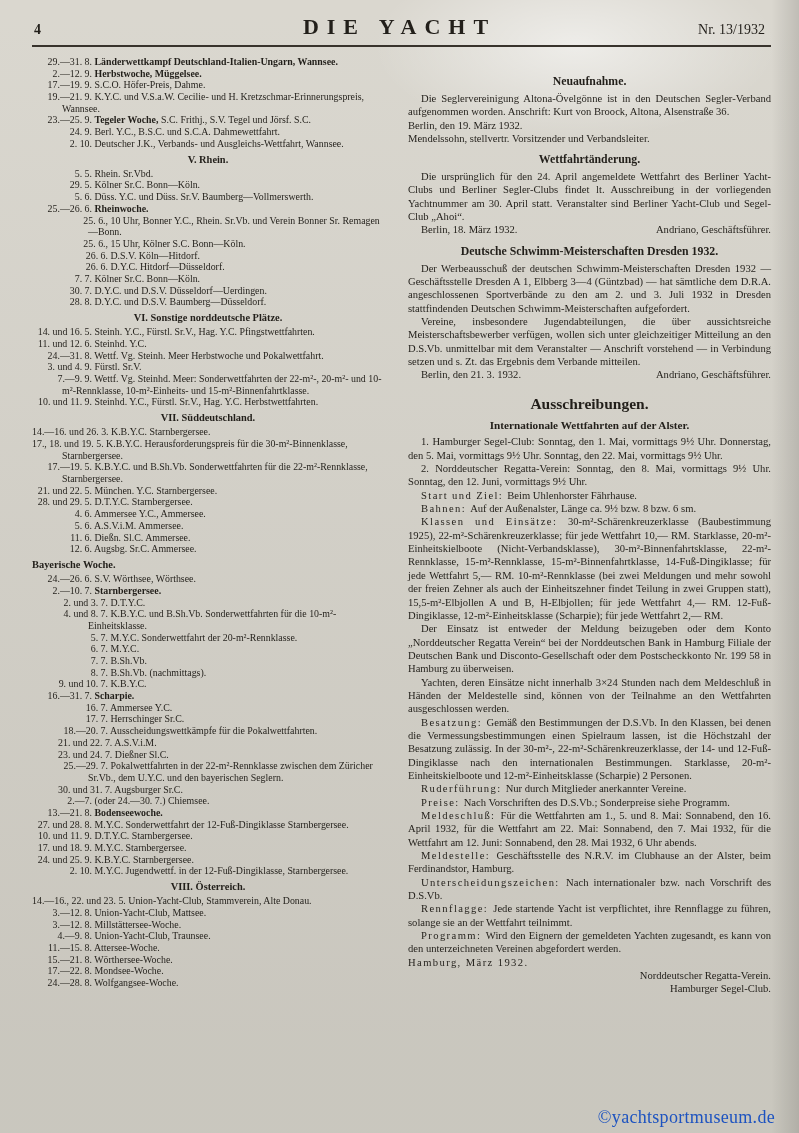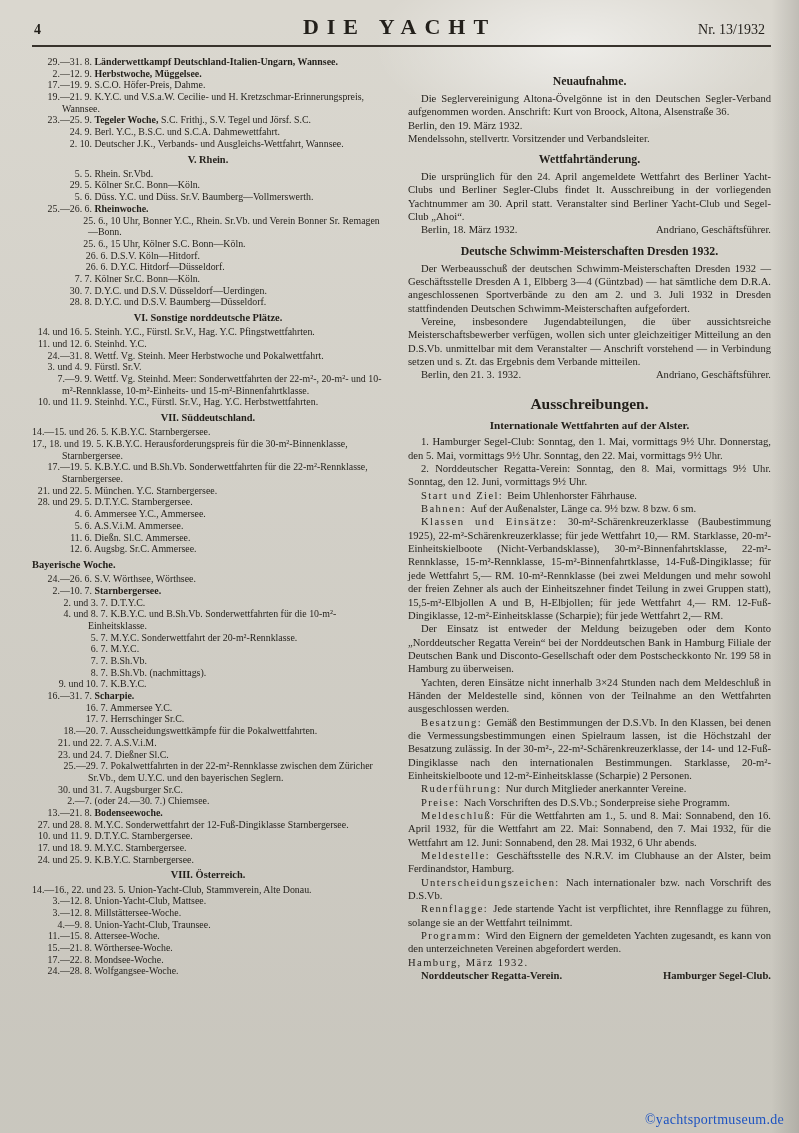--- a/index.html
+++ b/index.html
@@ -51,28 +51,28 @@
   .rc-section { display: block; }
   .rc-heading { text-align: center; font-weight: bold; font-size: 11.8px; margin: 7px 0 3px; }
   .rc-heading.large { font-size: 15.5px; margin: 12px 0 5px; }
   .rc-subheading { text-align: center; font-weight: bold; font-size: 11.2px; margin: 0 0 3px; }
   .rc-section:first-child .rc-heading { margin-top: 18px; }
   .para { text-indent: 13px; }
   .para.noindent { text-indent: 0; }
   .para .lead { letter-spacing: 1.4px; }
   .para.split { display: flex; justify-content: space-between; text-indent: 0; align-items: flex-end; }
   .para.split span:first-child { padding-left: 13px; }
-  .para.bold { font-weight: bold; }
+  .para.bold { font-weight: normal; flex-direction: column; }
 
   
   .credit {
     position: absolute;
-    right: 15px;
+    right: 24px;
     bottom: 5px;
-    font-size: 14px;
+    font-size: 18px;
     color: #1d53c0;
     letter-spacing: 0.3px;
   }
 </style>
 </head>
 <body>
 
 <div class="page">
 
   <header class="pg-header">
@@ -105,21 +105,21 @@
         <div class="entry"><span class="dt">30. 7.</span> <span class="tx">D.Y.C. und D.S.V. Düsseldorf—Uerdingen.</span></div>
         <div class="entry"><span class="dt">28. 8.</span> <span class="tx">D.Y.C. und D.S.V. Baumberg—Düsseldorf.</span></div>
         <div class="lc-heading">VI. Sonstige norddeutsche Plätze.</div>
         <div class="entry"><span class="dt">14. und 16. 5.</span> <span class="tx">Steinh. Y.C., Fürstl. Sr.V., Hag. Y.C. Pfingstwettfahrten.</span></div>
         <div class="entry"><span class="dt">11. und 12. 6.</span> <span class="tx">Steinhd. Y.C.</span></div>
         <div class="entry"><span class="dt">24.—31. 8.</span> <span class="tx">Wettf. Vg. Steinh. Meer Herbstwoche und Pokalwettfahrt.</span></div>
         <div class="entry"><span class="dt">3. und 4. 9.</span> <span class="tx">Fürstl. Sr.V.</span></div>
         <div class="entry"><span class="dt">7.—9. 9.</span> <span class="tx">Wettf. Vg. Steinhd. Meer: Sonderwettfahrten der 22-m²-, 20-m²- und 10-m²-Rennklasse, 10-m²-Einheits- und 15-m²-Binnenfahrtklasse.</span></div>
         <div class="entry"><span class="dt">10. und 11. 9.</span> <span class="tx">Steinhd. Y.C., Fürstl. Sr.V., Hag. Y.C. Herbstwettfahrten.</span></div>
         <div class="lc-heading">VII. Süddeutschland.</div>
-        <div class="entry"><span class="dt">14.—15. und 26. 5.</span> <span class="tx">K.B.Y.C. Starnbergersee.</span></div>
+        <div class="entry"><span class="dt">14.—16. und 26. 3.</span> <span class="tx">K.B.Y.C. Starnbergersee.</span></div>
         <div class="entry"><span class="dt">17., 18. und 19. 5.</span> <span class="tx">K.B.Y.C. Herausforderungspreis für die 30-m²-Binnenklasse, Starnbergersee.</span></div>
         <div class="entry"><span class="dt">17.—19. 5.</span> <span class="tx">K.B.Y.C. und B.Sh.Vb. Sonderwettfahrten für die 22-m²-Rennklasse, Starnbergersee.</span></div>
         <div class="entry"><span class="dt">21. und 22. 5.</span> <span class="tx">München. Y.C. Starnbergersee.</span></div>
         <div class="entry"><span class="dt">28. und 29. 5.</span> <span class="tx">D.T.Y.C. Starnbergersee.</span></div>
         <div class="entry"><span class="dt">4. 6.</span> <span class="tx">Ammersee Y.C., Ammersee.</span></div>
         <div class="entry"><span class="dt">5. 6.</span> <span class="tx">A.S.V.i.M. Ammersee.</span></div>
         <div class="entry"><span class="dt">11. 6.</span> <span class="tx">Dießn. Sl.C. Ammersee.</span></div>
         <div class="entry"><span class="dt">12. 6.</span> <span class="tx">Augsbg. Sr.C. Ammersee.</span></div>
         <div class="lc-heading hl">Bayerische Woche.</div>
         <div class="entry"><span class="dt">24.—26. 6.</span> <span class="tx">S.V. Wörthsee, Wörthsee.</span></div>
@@ -138,20 +138,21 @@
         <div class="entry sub"><span class="dt">21. und 22. 7.</span> <span class="tx">A.S.V.i.M.</span></div>
         <div class="entry sub"><span class="dt">23. und 24. 7.</span> <span class="tx">Dießner Sl.C.</span></div>
         <div class="entry sub"><span class="dt">25.—29. 7.</span> <span class="tx">Pokalwettfahrten in der 22-m²-Rennklasse zwischen dem Züricher Sr.Vb., dem U.Y.C. und den bayerischen Seglern.</span></div>
         <div class="entry sub"><span class="dt">30. und 31. 7.</span> <span class="tx">Augsburger Sr.C.</span></div>
         <div class="entry"><span class="dt">2.—7.</span> <span class="tx">(oder 24.—30. 7.) Chiemsee.</span></div>
         <div class="entry"><span class="dt">13.—21. 8.</span> <span class="bold">Bodenseewoche.</span></div>
         <div class="entry"><span class="dt">27. und 28. 8.</span> <span class="tx">M.Y.C. Sonderwettfahrt der 12-Fuß-Dingiklasse Starnbergersee.</span></div>
         <div class="entry"><span class="dt">10. und 11. 9.</span> <span class="tx">D.T.Y.C. Starnbergersee.</span></div>
         <div class="entry"><span class="dt">17. und 18. 9.</span> <span class="tx">M.Y.C. Starnbergersee.</span></div>
         <div class="entry"><span class="dt">24. und 25. 9.</span> <span class="tx">K.B.Y.C. Starnbergersee.</span></div>
+        <div class="entry"><span class="dt">2. 10.</span> <span class="tx">M.Y.C. Jugendwettf. in der 12-Fuß-Dingiklasse, Starnbergersee.</span></div>
         <div class="lc-heading">VIII. Österreich.</div>
         <div class="entry"><span class="dt">14.—16., 22. und 23. 5.</span> <span class="tx">Union-Yacht-Club, Stammverein, Alte Donau.</span></div>
         <div class="entry"><span class="dt">3.—12. 8.</span> <span class="tx">Union-Yacht-Club, Mattsee.</span></div>
         <div class="entry"><span class="dt">3.—12. 8.</span> <span class="tx">Millstättersee-Woche.</span></div>
         <div class="entry"><span class="dt">4.—9. 8.</span> <span class="tx">Union-Yacht-Club, Traunsee.</span></div>
         <div class="entry"><span class="dt">11.—15. 8.</span> <span class="tx">Attersee-Woche.</span></div>
         <div class="entry"><span class="dt">15.—21. 8.</span> <span class="tx">Wörthersee-Woche.</span></div>
         <div class="entry"><span class="dt">17.—22. 8.</span> <span class="tx">Mondsee-Woche.</span></div>
         <div class="entry"><span class="dt">24.—28. 8.</span> <span class="tx">Wolfgangsee-Woche.</span></div>
       </div>

